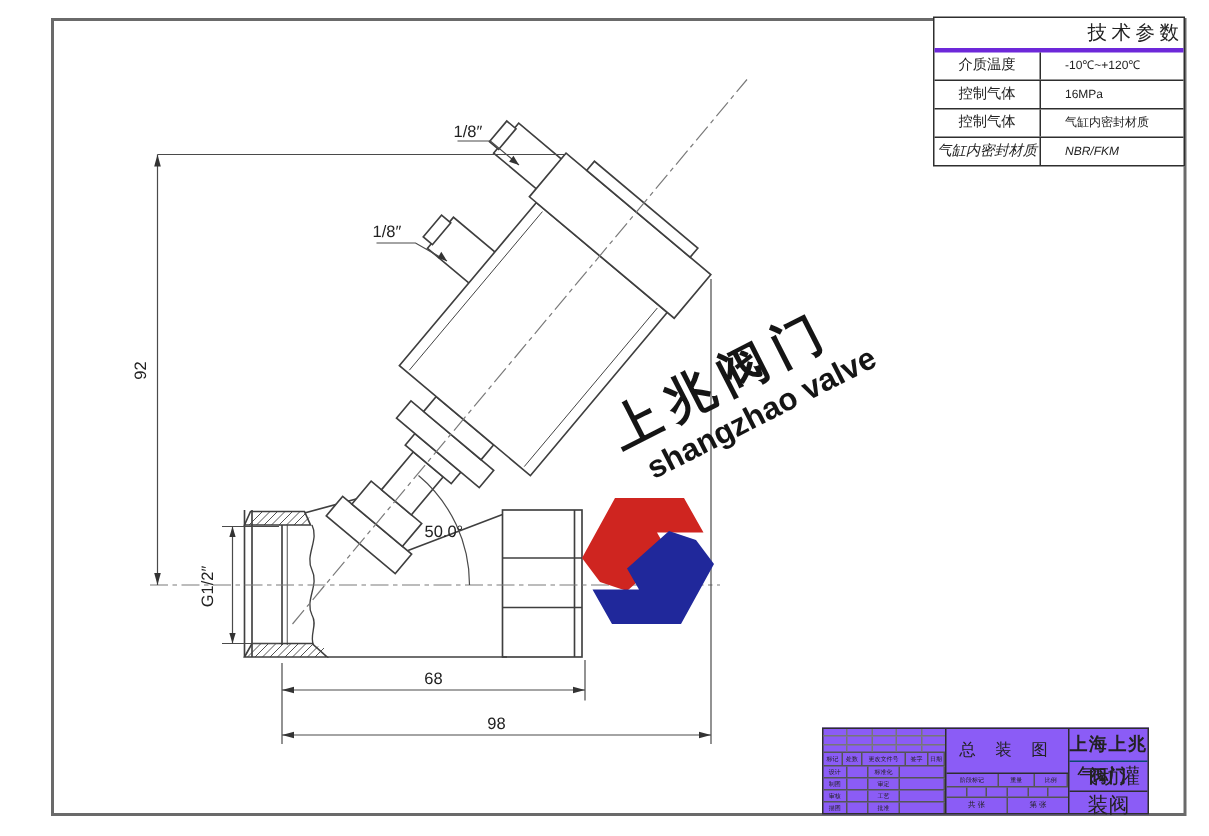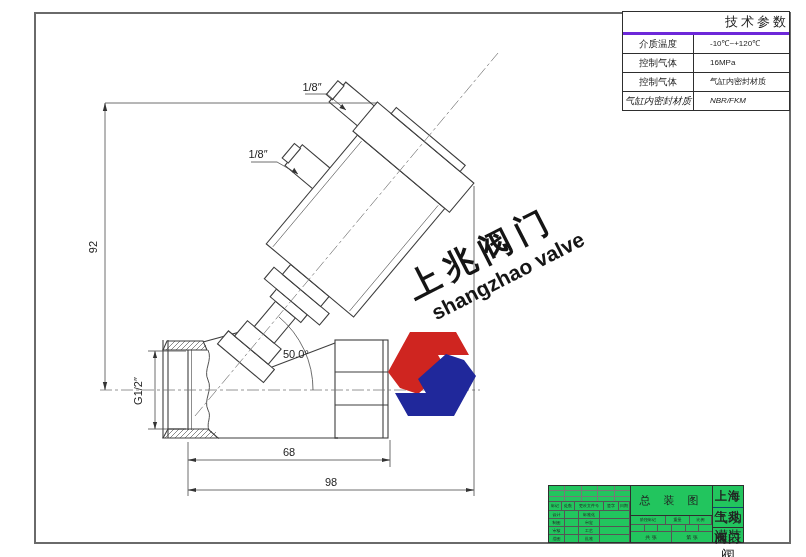--- a/index.html
+++ b/index.html
@@ -11,21 +11,21 @@
   .tech-table{position:absolute;left:622px;top:11px;width:168px;background:#fff;
               border:1px solid #2e2e2e;box-sizing:border-box;}
   .tt-header{height:20px;line-height:20px;text-align:right;font-size:13px;letter-spacing:3px;
              border-bottom:3px solid #6d28d9;}
   .tt-row{display:flex;height:18px;border-bottom:1px solid #2e2e2e;gap:16px;}
   .tt-row:last-child{border-bottom:none;font-style:italic;}
   .tt-label{width:70px;border-right:1px solid #2e2e2e;text-align:center;line-height:18px;font-size:9.5px;}
   .tt-value{flex:1;text-align:left;line-height:18px;font-size:8px;}
 
   
-  .title-block{position:absolute;left:548px;top:485px;width:196px;height:58px;background:#22c55e;
+  .title-block{position:absolute;left:548px;top:485px;width:218px;height:58px;background:#8b5cf6;
                border:1px solid #2e2e2e;box-sizing:border-box;display:flex;font-size:4px;}
   .tb-col{box-sizing:border-box;}
   .tb-col1{width:82px;border-right:1px solid #2e2e2e;display:flex;flex-direction:column;}
   .tb-col2{width:82px;border-right:1px solid #2e2e2e;display:flex;flex-direction:column;}
   .tb-col3{flex:1;display:flex;flex-direction:column;}
   .rev-grid{height:19px;border-bottom:1px solid #555;display:flex;flex-direction:column;}
   .rev-grid-row{flex:1;display:flex;border-bottom:0.5px solid #777;}
   .rev-grid-row:last-child{border-bottom:none;}
   .rev-grid-row div{flex:1;border-right:0.5px solid #777;}
   .rev-grid-row div:last-child{border-right:none;}

